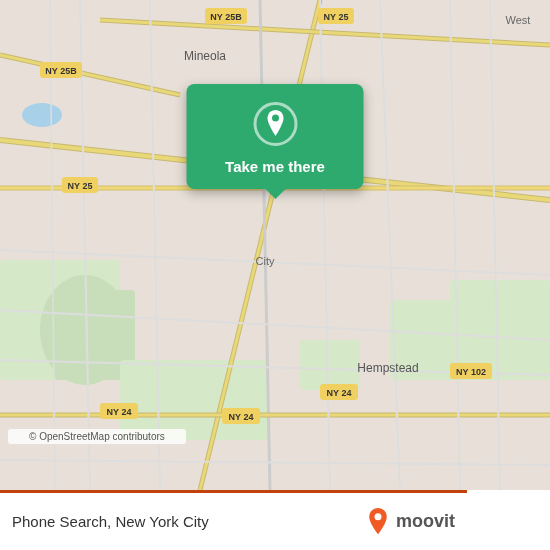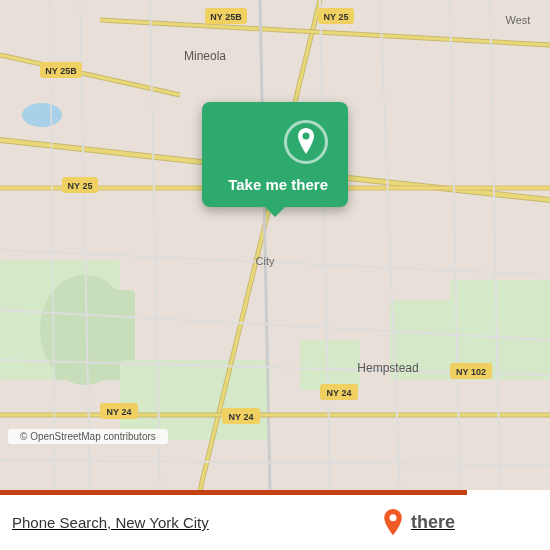--- a/index.html
+++ b/index.html
@@ -16,29 +16,29 @@
 
     
     #map-svg {
       width: 100%;
       height: 100%;
     }
 
     
     #popup-card {
       position: absolute;
-      top: 102px;
+      top: 84px;
       left: 50%;
       transform: translateX(-50%);
-      width: 146px;
+      width: 177px;
       background: #2eaa6e;
       border-radius: 8px;
       display: flex;
       flex-direction: column;
-      align-items: flex-end;
+      align-items: center;
       padding: 18px 20px 14px 20px;
       box-shadow: 0 4px 12px rgba(0,0,0,0.3);
     }
 
     #popup-card::after {
       content: '';
       position: absolute;
       bottom: -10px;
       left: 50%;
       transform: translateX(-50%);
@@ -68,33 +68,32 @@
     }
 
     
     #bottom-bar {
       width: 467px;
       height: 60px;
       background: #fff;
       display: flex;
       align-items: center;
       padding: 0 12px;
-      border-top: 5px solid #c2410c;
+      border-top: 3px solid #c2410c;
       position: relative;
-      text-decoration: underline;
     }
 
     #osm-credit {
       font-size: 10px;
       color: #555;
       position: absolute;
       bottom: 46px;
       left: 8px;
       background: rgba(255,255,255,0.8);
-      padding: 2px 12px;
+      padding: 2px 21px;
       border-radius: 3px;
     }
 
     #bottom-title {
       font-size: 15px;
       color: #333;
       font-weight: 500;
       flex: 1;
     }
 
@@ -212,15 +211,15 @@
 </div>
 
 <div id="bottom-bar">
   <span id="bottom-title">Phone Search, New York City</span>
   <div id="moovit-logo">
 
     <svg id="moovit-icon" width="28" height="32" viewBox="0 0 28 32" xmlns="http://www.w3.org/2000/svg">
       <path d="M14 0C8.48 0 4 4.48 4 10c0 7.5 10 20 10 20s10-12.5 10-20c0-5.52-4.48-10-10-10z" fill="#f05a24"></path>
       <circle cx="14" cy="10" r="4" fill="white"></circle>
     </svg>
-    <span id="moovit-text">there</span>
+    <span id="moovit-text">moovit</span>
   </div>
 </div>
 
 </body></html>

